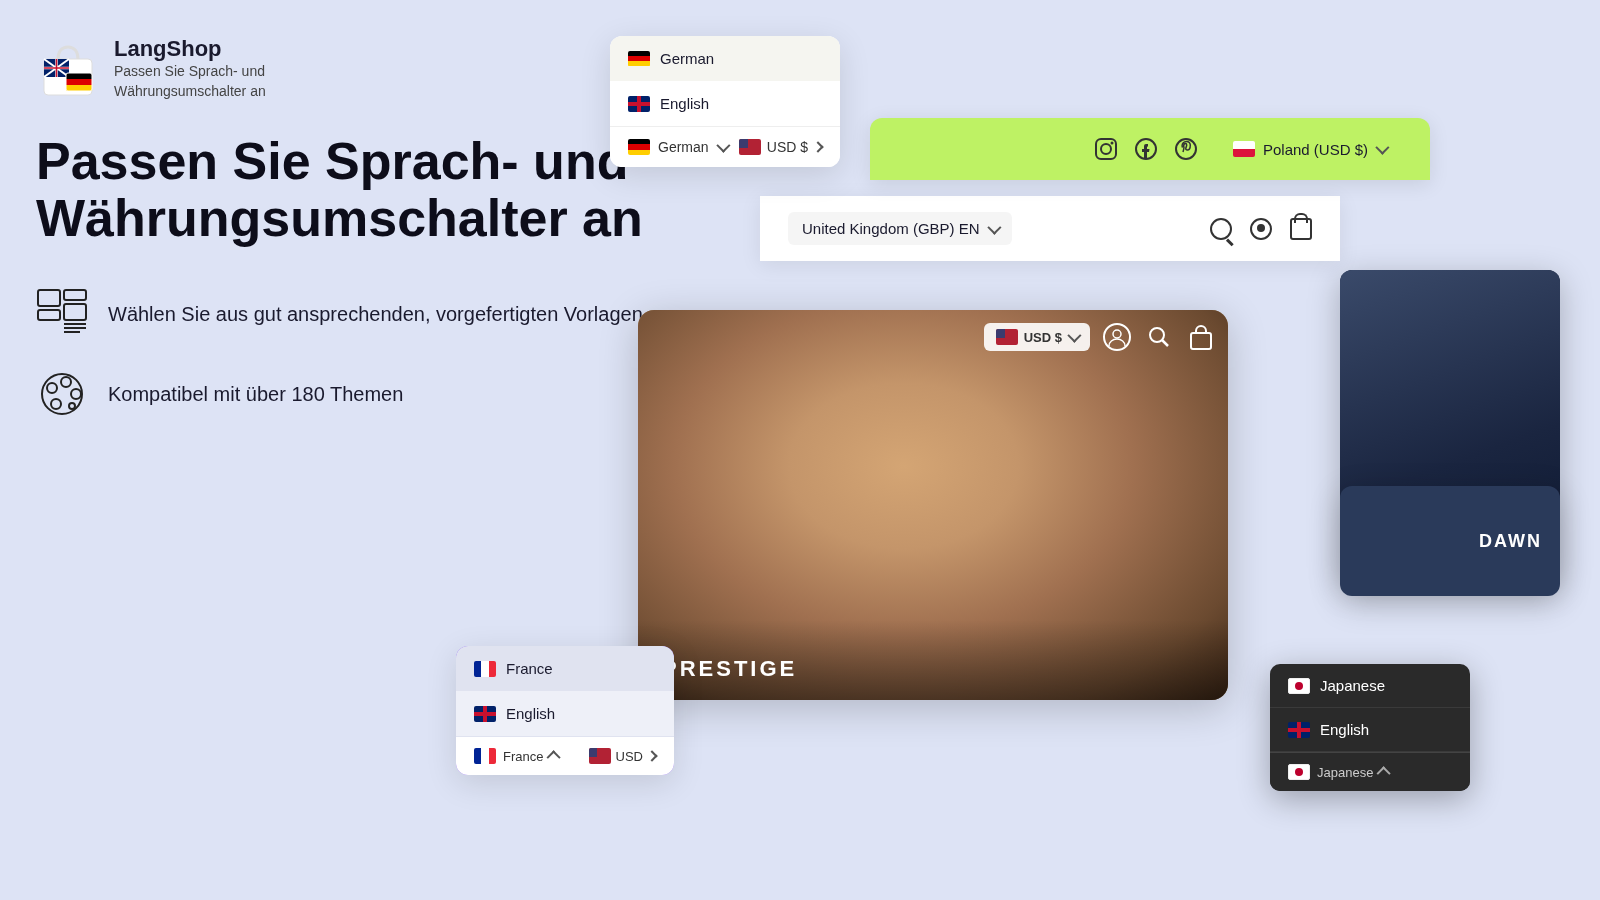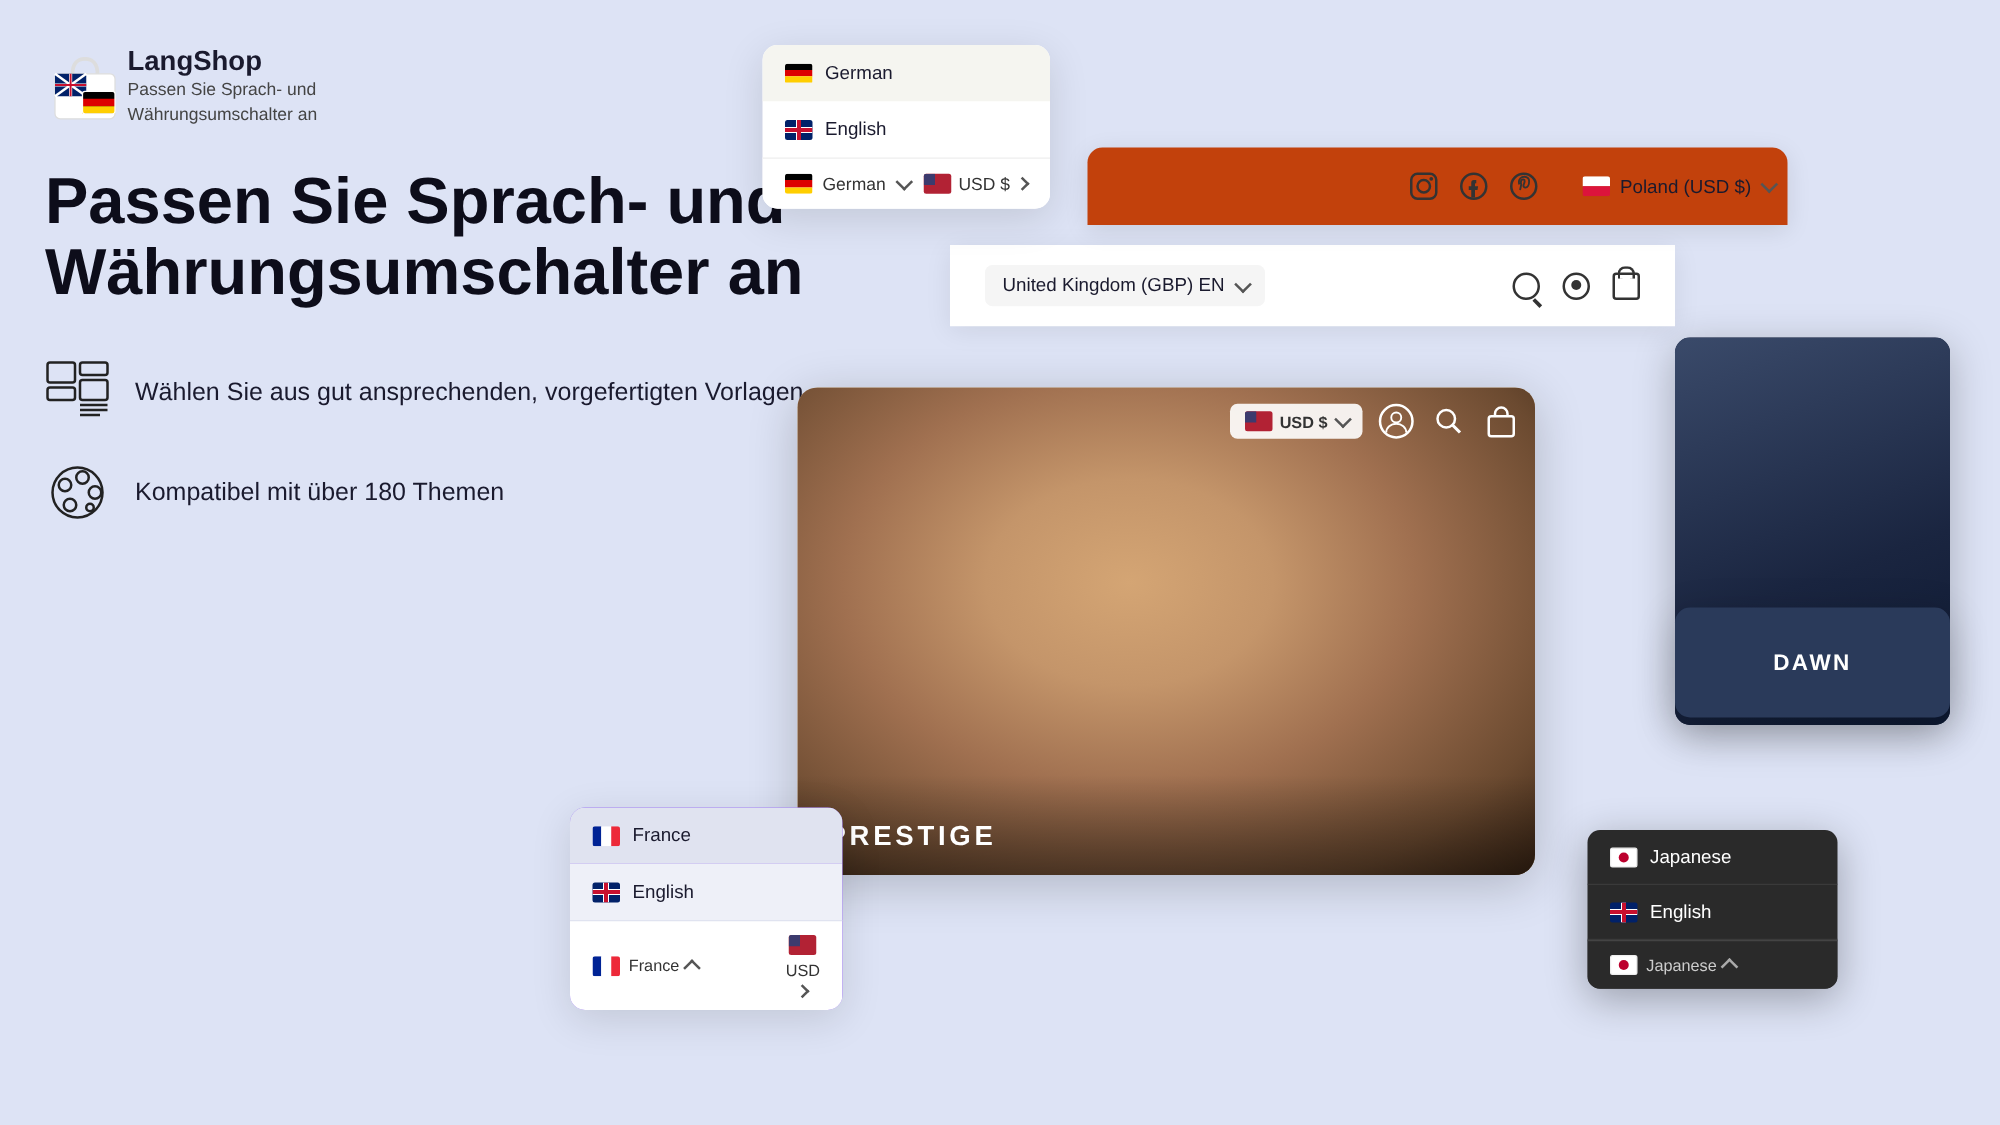--- a/index.html
+++ b/index.html
@@ -16,21 +16,21 @@
     .left-section {
       position: absolute;
       left: 36px;
       top: 36px;
       width: 620px;
     }
 
     .logo-row {
       display: flex;
       align-items: center;
-      gap: 2px;
+      gap: 14px;
       margin-bottom: 32px;
     }
     .logo-text-block {
       display: flex;
       flex-direction: column;
     }
     .logo-title {
       font-size: 22px;
       font-weight: 700;
       color: #1a1a2e;
@@ -118,24 +118,24 @@
       color: #333;
       cursor: pointer;
     }
 
     
     .store-header-poland {
       position: absolute;
       top: 118px;
       left: 870px;
       width: 560px;
-      background: #c2410c;
+      background: #bef264;
       border-radius: 12px 12px 0 0;
       box-shadow: 0 4px 20px rgba(0,0,0,0.1);
-      padding: 18px 11px;
+      padding: 18px 44px;
       display: flex;
       align-items: center;
       justify-content: flex-end;
       gap: 18px;
       z-index: 15;
     }
     .social-icons {
       display: flex;
       gap: 14px;
       margin-right: 16px;
@@ -270,28 +270,28 @@
       position: absolute;
       top: 0; left: 0;
     }
 
     
     .dawn-card {
       position: absolute;
       top: 486px;
       left: 1340px;
       width: 220px;
-      height: 88px;
+      height: 110px;
       border-radius: 12px;
       background: #2a3a5a;
       box-shadow: 0 8px 32px rgba(0,0,0,0.2);
       z-index: 11;
       display: flex;
       align-items: center;
-      justify-content: center;
+      justify-content: flex-end;
       padding: 18px;
     }
     .dawn-label {
       color: #fff;
       font-size: 18px;
       font-weight: 700;
       letter-spacing: 2px;
     }
 
     
@@ -334,21 +334,20 @@
       font-size: 13px;
       color: #333;
     }
     .dd-footer-right {
       display: flex;
       align-items: center;
       gap: 5px;
       font-size: 13px;
       color: #333;
       cursor: pointer;
-      flex-direction: column;
     }
 
     
     .dropdown-japanese {
       position: absolute;
       top: 664px;
       left: 1270px;
       width: 200px;
       background: #2a2a2a;
       border-radius: 10px;

